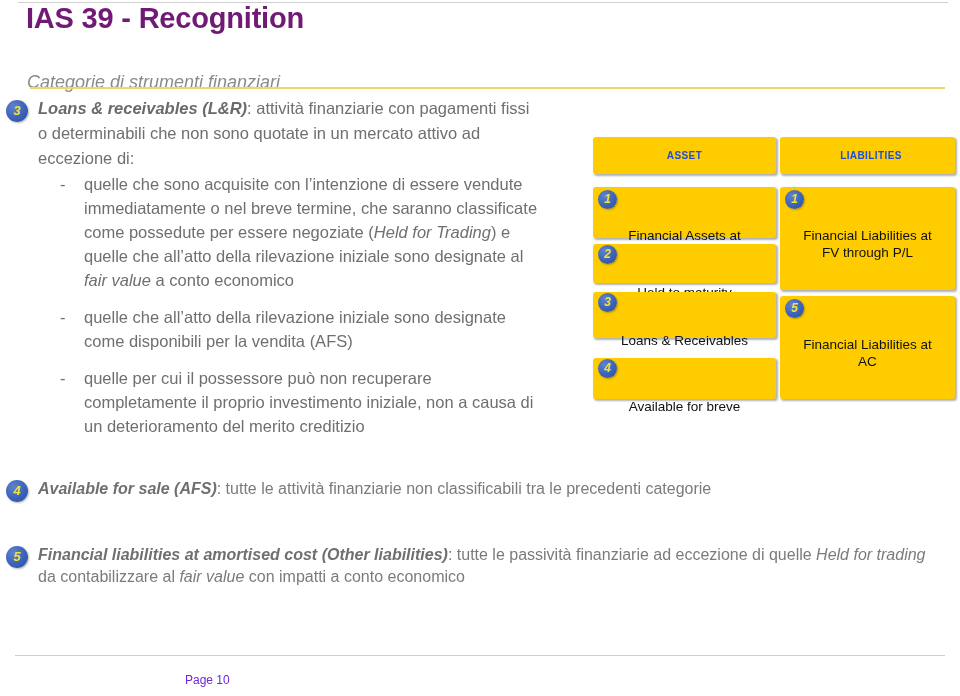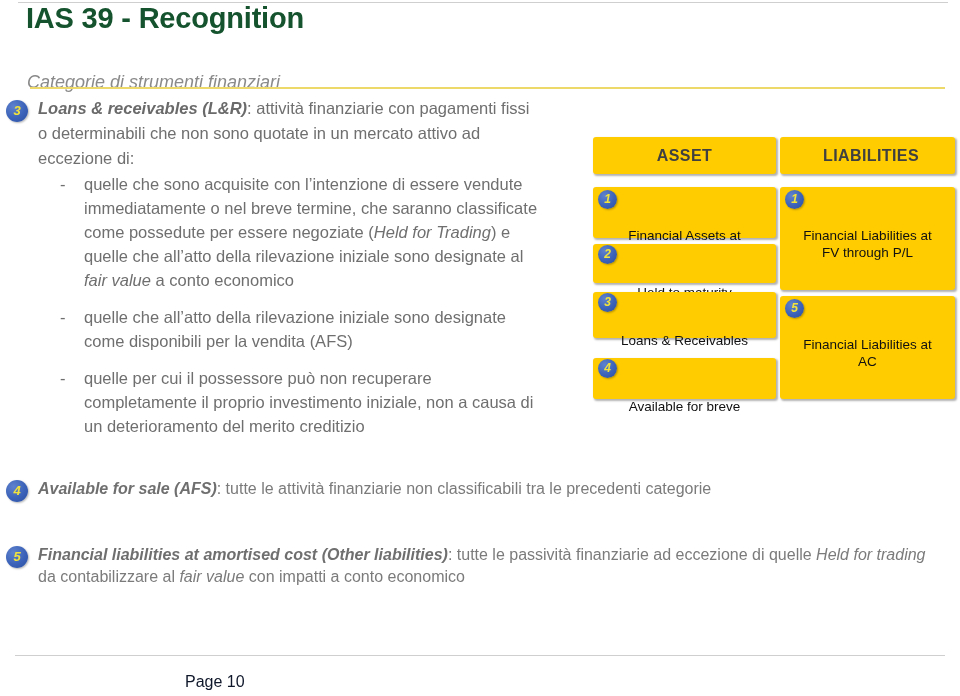--- a/index.html
+++ b/index.html
@@ -29,21 +29,21 @@
     background: #cfcfcf;
   }
 
   
   .title {
     position: absolute;
     left: 26px;
     top: 2px;
     font-size: 29px;
     font-weight: bold;
-    color: #14532d;
+    color: #701a75;
     letter-spacing: -0.2px;
     white-space: nowrap;
   }
   .subtitle {
     position: absolute;
     left: 27px;
     top: 44px;
     font-size: 18px;
     font-style: italic;
     color: #8a8a8a;
@@ -123,22 +123,22 @@
 
   
   .dbox {
     position: absolute;
     background: #fc0;
     border-radius: 3px;
     box-shadow: 1.5px 1.5px 2px rgba(0,0,0,0.30);
     box-sizing: border-box;
   }
   .dbox-head {
-    color: #404040;
-    font-size: 16px;
+    color: #1d4ed8;
+    font-size: 10px;
     font-weight: bold;
     text-align: center;
     letter-spacing: 0.4px;
     display: flex;
     align-items: center;
     justify-content: center;
   }
   .dbox-body {
     color: #111;
     font-size: 13.5px;
@@ -169,22 +169,22 @@
     left: 15px;
     top: 655px;
     width: 930px;
     height: 1px;
     background: #cfcfcf;
   }
   .footer-page {
     position: absolute;
     left: 185px;
     top: 673px;
-    font-size: 16px;
-    color: #0f172a;
+    font-size: 12px;
+    color: #6d28d9;
   }
 </style>
 </head>
 <body>
 
 <div id="slide">
 
   <div class="top-rule"></div>
 
   <div class="title">IAS 39 - Recognition</div>

